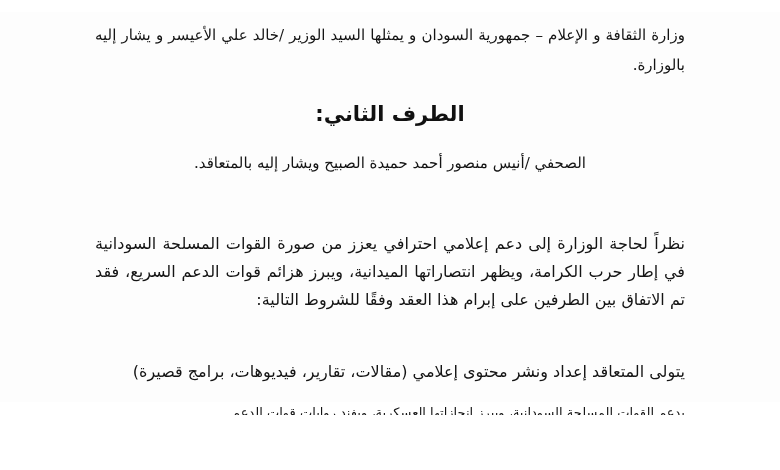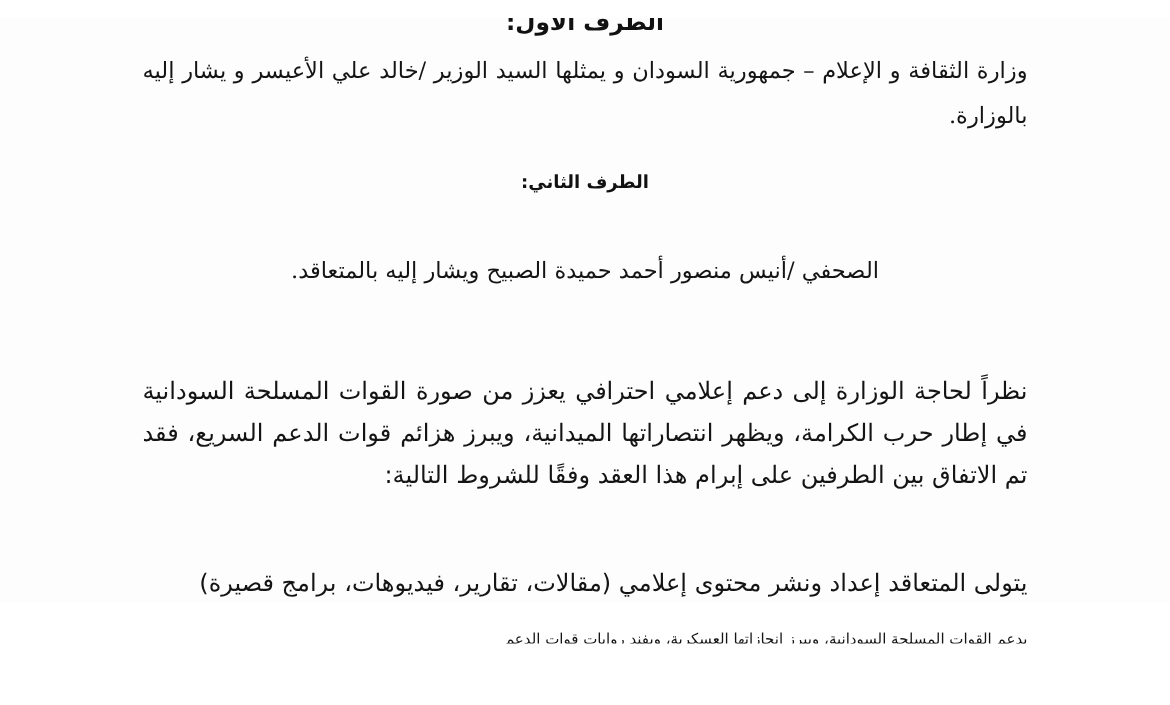--- a/index.html
+++ b/index.html
@@ -13,53 +13,52 @@
     overflow: hidden;
     font-family: "DejaVu Sans", sans-serif;
     color: #000000;
   }
   .page {
     position: relative;
     width: 780px;
     height: 402px;
     background: #fdfdfd;
     box-sizing: border-box;
-    padding: 12px 95px;
+    padding: 0 95px;
     direction: rtl;
     text-align: right;
   }
   .doc-body {
     position: relative;
     top: -14px;
   }
   .heading {
     font-family: "DejaVu Sans", sans-serif;
     font-weight: bold;
-    font-size: 12px;
+    font-size: 21px;
     color: #111111;
     text-align: center;
     letter-spacing: 0px;
     margin: 0;
   }
   .heading-right {
     text-align: center;
   }
   .para {
     font-family: "DejaVu Serif", serif;
     font-size: 15px;
     line-height: 30px;
     color: #141414;
     text-align: justify;
     text-align-last: right;
     margin: 0;
   }
   .para-center {
     text-align: left;
     text-align-last: center;
-    margin-top: 15px;
   }
   .para-compact {
     font-family: "DejaVu Sans", sans-serif;
     font-size: 16px;
     line-height: 28px;
     color: #141414;
   }
   .sp-2 { height: 18px; }
   .sp-3 { height: 22px; }
   .sp-4 { height: 26px; }
@@ -88,21 +87,21 @@
     text-align: center;
     color: #111111;
     height: 16px;
     overflow: hidden;
     line-height: 14px;
     position: relative;
     top: -4px;
   }
   .last-line {
     font-family: "DejaVu Sans", sans-serif;
-    font-size: 10px;
+    font-size: 13px;
     line-height: 28px;
     color: #141414;
     text-align: justify;
     text-align-last: right;
     max-height: 16px;
     overflow: hidden;
   }
 </style>
 </head>
 <body>

